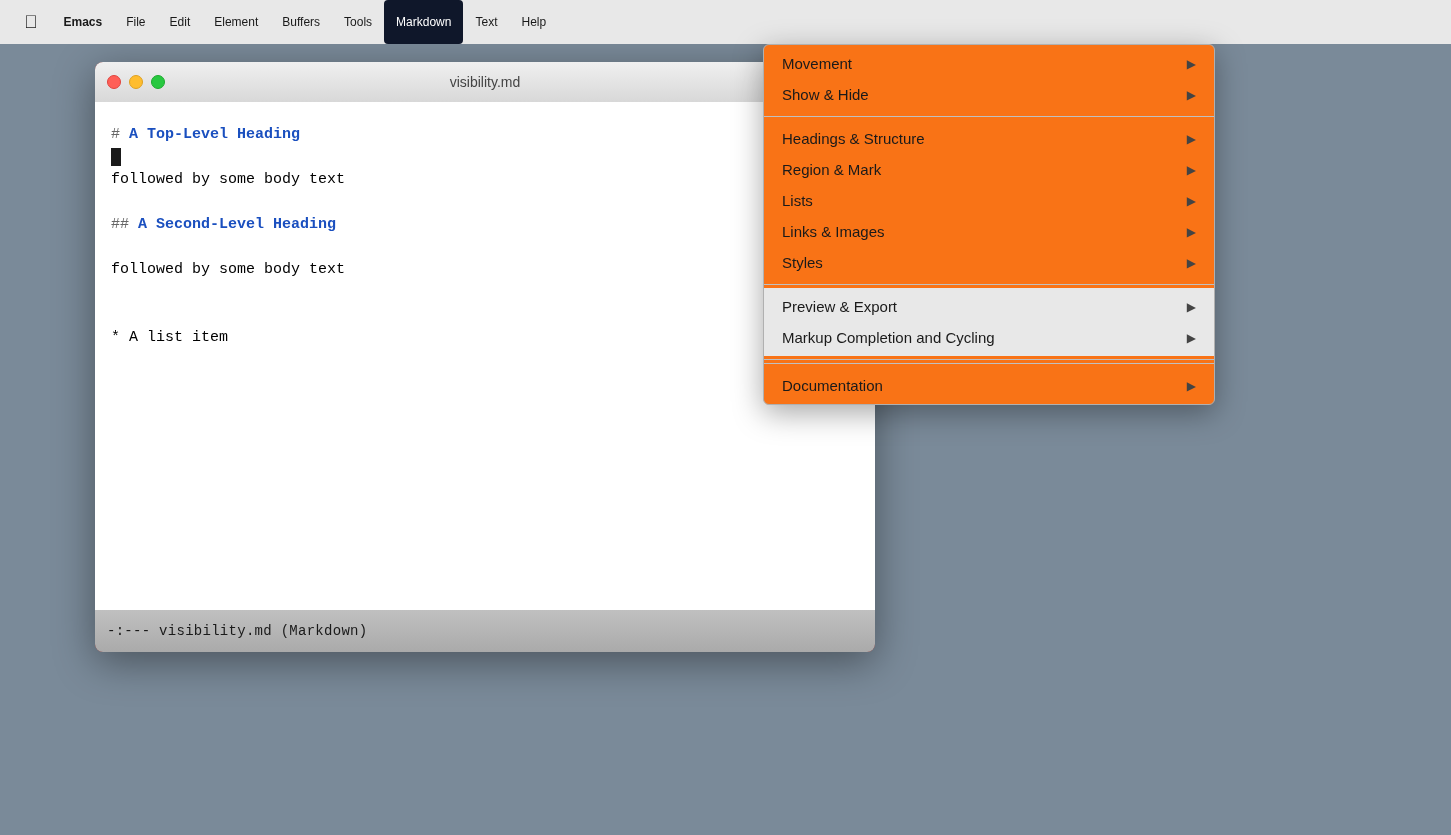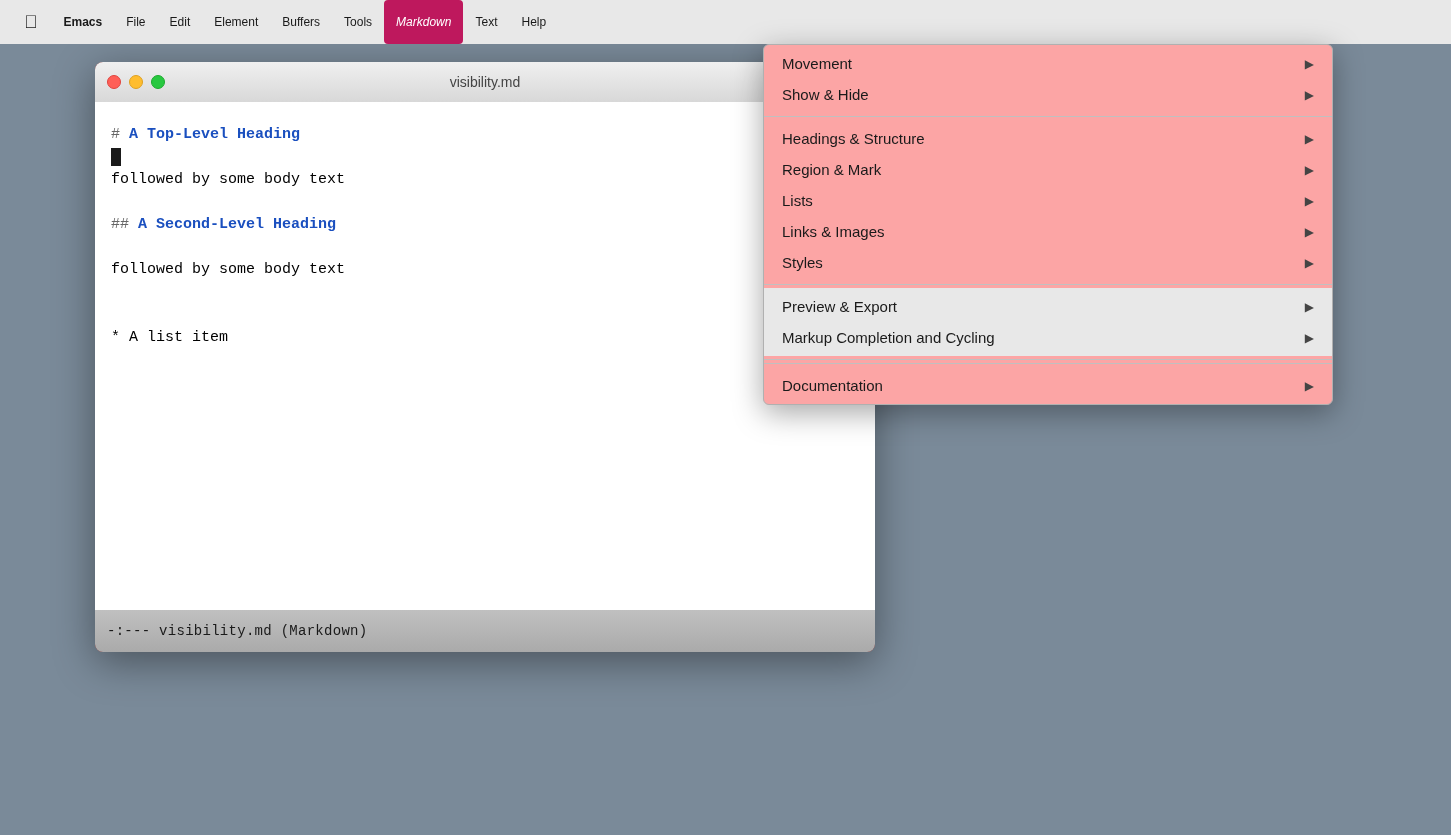--- a/index.html
+++ b/index.html
@@ -43,23 +43,22 @@
     .menubar-item.apple {
       font-size: 18px;
       padding: 4px 14px;
     }
 
     .menubar-item.bold {
       font-weight: 700;
     }
 
     .menubar-item.active {
-      background-color: #be185d;
+      background-color: #0f172a;
       color: white;
-      font-style: italic;
     }
 
     
     .editor-window {
       position: absolute;
       top: 62px;
       left: 95px;
       width: 780px;
       height: 590px;
       background: #7f1d1d;
@@ -164,22 +163,22 @@
     .modeline-text {
       font-weight: normal;
       letter-spacing: 0.02em;
     }
 
     
     .dropdown-menu {
       position: absolute;
       top: 44px;
       left: 763px;
-      width: 570px;
-      background: #fca5a5;
+      width: 452px;
+      background: #f97316;
       border: 1px solid #b0b0b0;
       border-radius: 6px;
       box-shadow: 0 8px 30px rgba(0,0,0,0.35);
       z-index: 200;
       overflow: hidden;
     }
 
     .menu-item {
       display: flex;
       align-items: center;

